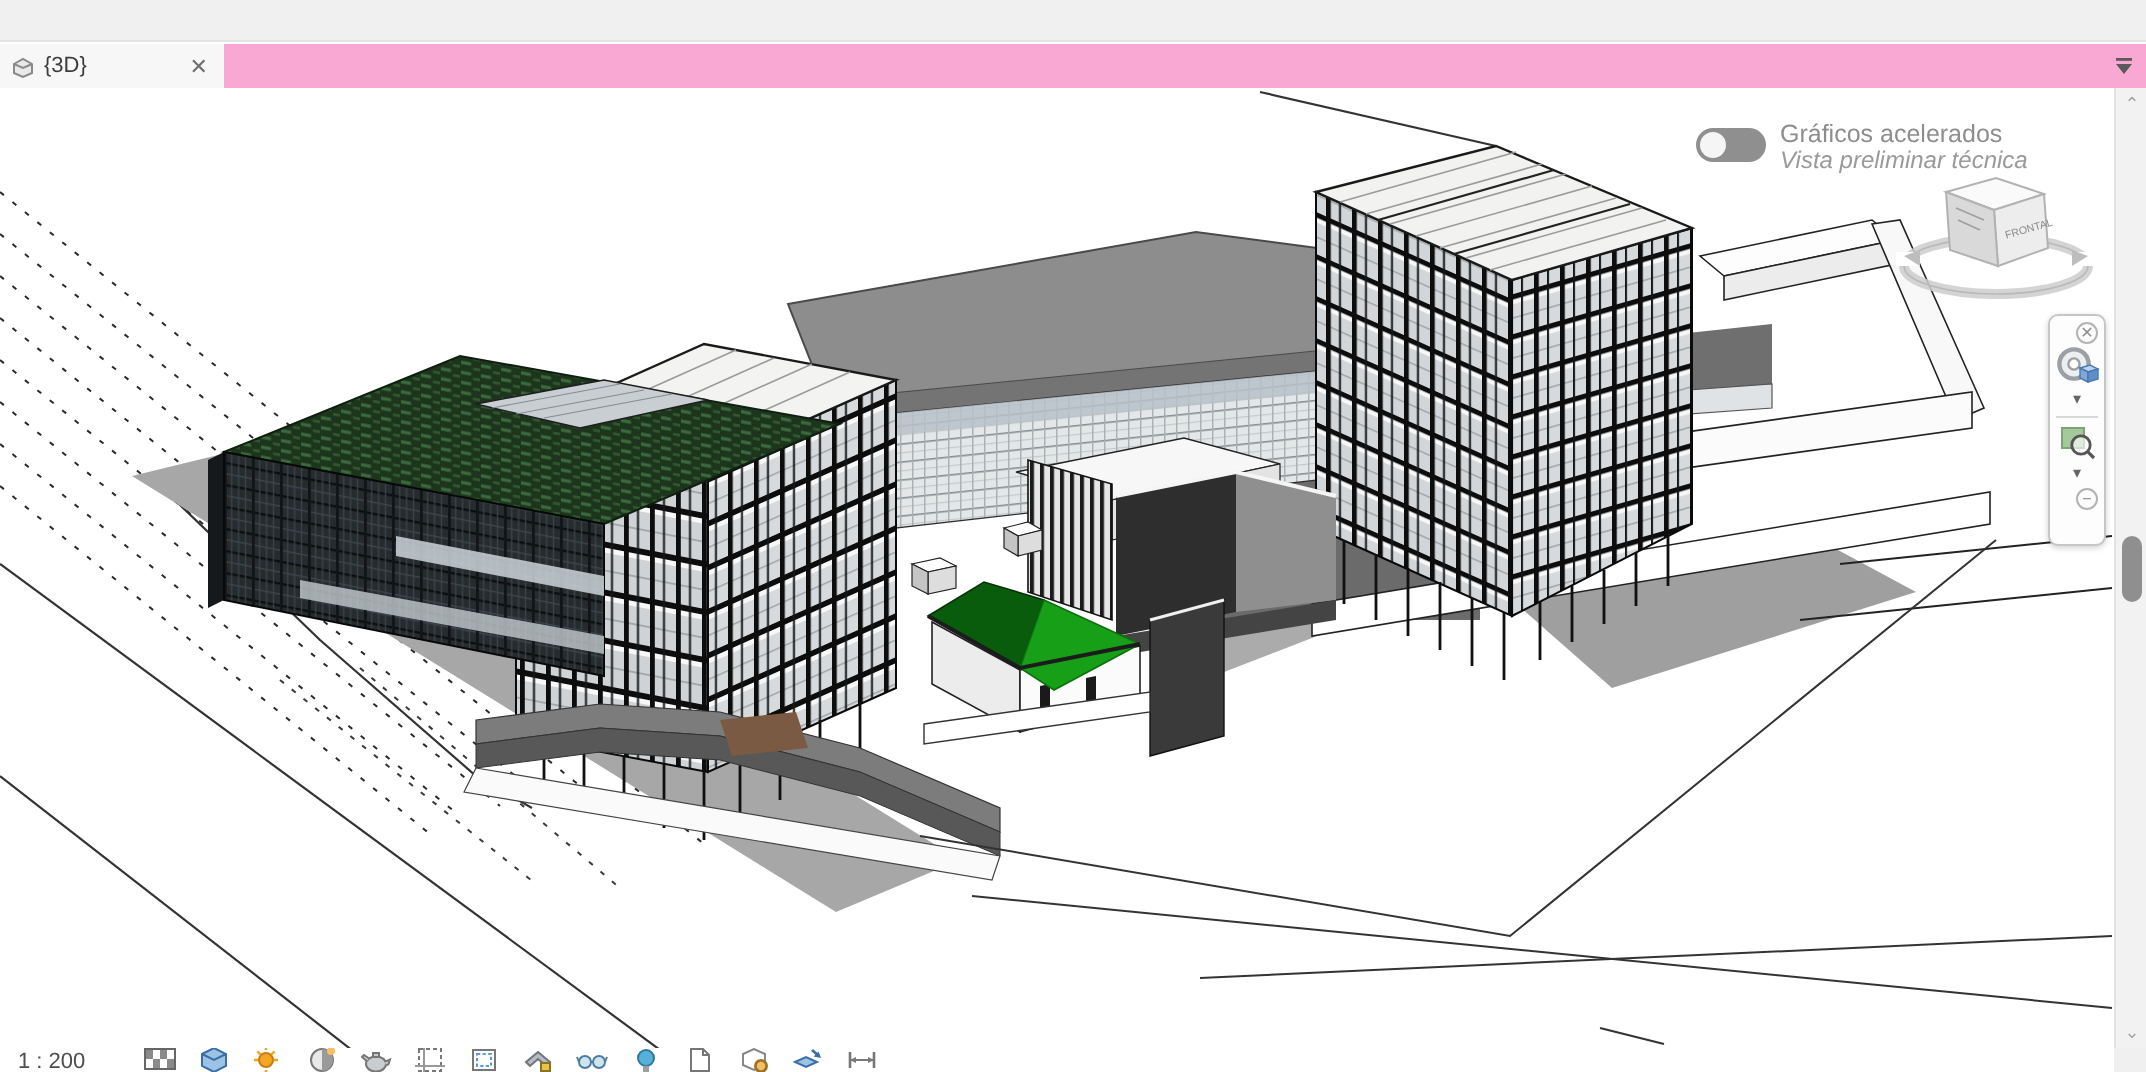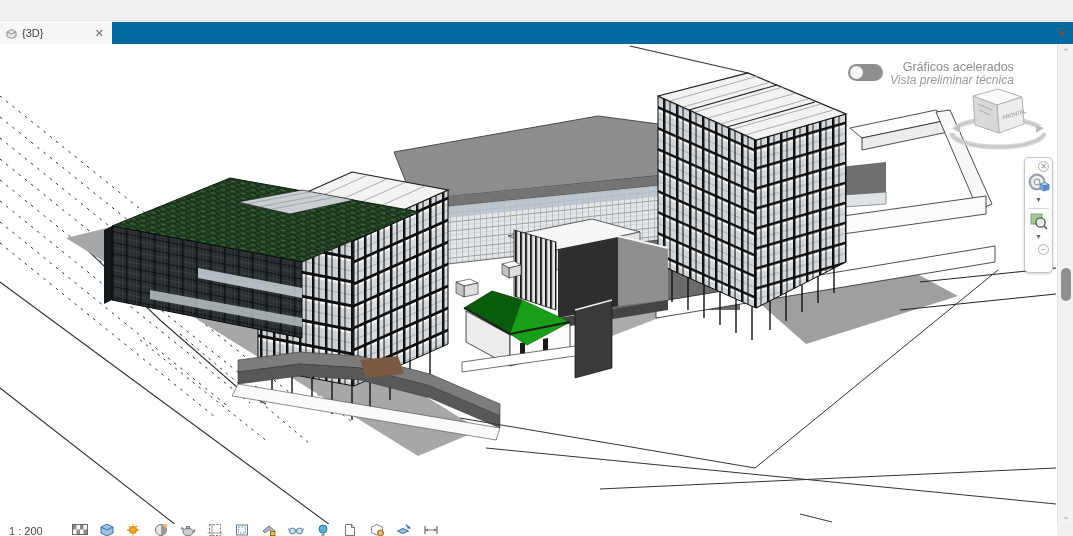--- a/index.html
+++ b/index.html
@@ -1,30 +1,30 @@
 <!DOCTYPE html>
 <html><head>
 <meta charset="utf-8">
 <style>
   html,body{margin:0;padding:0;background:#fff;}
   *{box-sizing:border-box;}
   .window{position:relative;width:1073px;height:536px;overflow:hidden;
           font-family:"Liberation Sans",sans-serif;background:#fff;}
   
   .top-strip{position:absolute;left:0;top:0;width:1073px;height:21px;background:#f0f0f0;border-bottom:1px solid #e3e3e3;}
-  .tab-bar{position:absolute;left:0;top:22px;width:1073px;height:22px;background:#0369a1;}
+  .tab-bar{position:absolute;left:0;top:22px;width:1073px;height:22px;background:#f9a8d4;}
   .tab{position:absolute;left:0;top:0;width:112px;height:22px;background:#f7f7f7;display:flex;align-items:center;padding:0 6px;gap:5px;}
   .tab-label{font-size:11px;color:#3c3c3c;flex:1 0 auto;}
   .tab-close{font-size:11px;color:#6f6f6f;cursor:pointer;padding:0 2px;}
   .tab-overflow{position:absolute;right:3px;top:3px;width:16px;height:16px;display:flex;align-items:center;justify-content:center;}
   
   .canvas{position:absolute;left:0;top:44px;width:1057px;height:480px;background:#fff;overflow:hidden;}
   .scene{position:absolute;left:0;top:0;}
   
-  .gfx-toggle{position:absolute;left:848px;top:17px;display:flex;align-items:flex-start;gap:7px;text-align:right;}
+  .gfx-toggle{position:absolute;left:848px;top:17px;display:flex;align-items:flex-start;gap:7px;}
   .pill{width:35px;height:17px;border-radius:9px;background:#8f8f8f;position:relative;flex:0 0 auto;margin-top:3px;}
   .pill .knob{position:absolute;left:2px;top:2px;width:13px;height:13px;border-radius:50%;background:#f5f5f5;}
   .gfx-text{display:flex;flex-direction:column;line-height:1.05;}
   .gfx-title{font-size:12.5px;color:#8d8d8d;}
   .gfx-sub{font-size:12px;color:#9a9a9a;font-style:italic;}
   
   .navbar{position:absolute;left:1024px;top:113px;width:29px;height:116px;background:#fdfdfd;
           border:1px solid #c6c6c6;border-radius:5px;box-shadow:0 1px 3px rgba(0,0,0,.18);
           display:flex;flex-direction:column;align-items:center;padding:2px 0;}
   .nav-close,.nav-min{align-self:flex-end;width:11px;height:11px;border:1px solid #b3b3b3;border-radius:50%;

